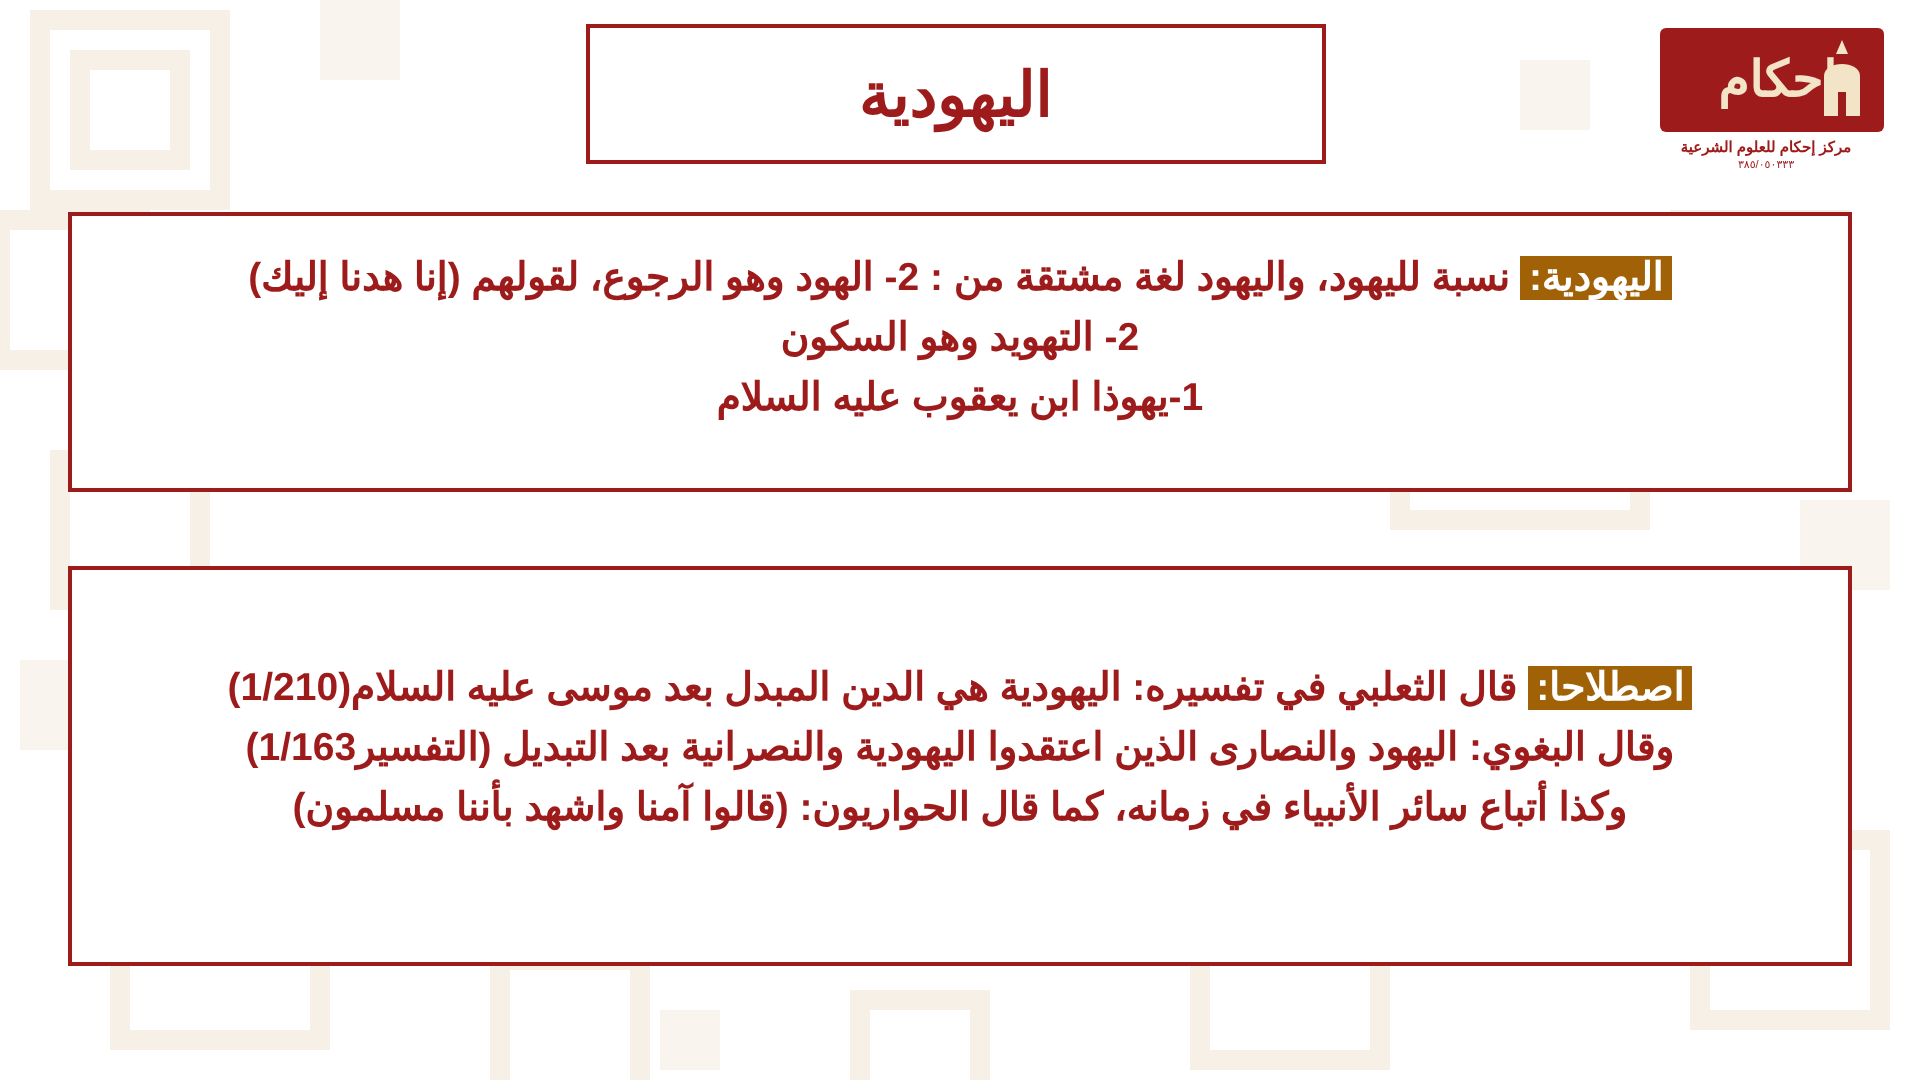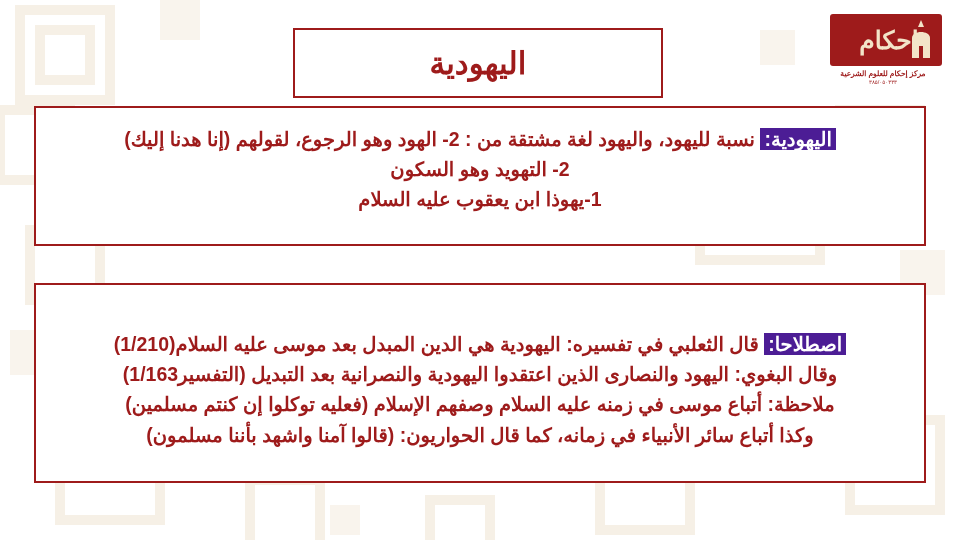--- a/index.html
+++ b/index.html
@@ -73,21 +73,21 @@
   .logo-sub2 {
     color: #9e1b1b;
     font-size: 5.5px;
     margin-top: 1px;
     letter-spacing: 0.3px;
   }
 
   
   .title-box {
     position: absolute;
-    top: 28px;
+    top: 12px;
     left: 293px;
     width: 366px;
     height: 66px;
     border: 2px solid #9e1b1b;
     background: #ffffff;
     display: flex;
     align-items: center;
     justify-content: center;
     z-index: 2;
   }
@@ -127,21 +127,21 @@
     font-weight: bold;
     line-height: 1.55;
     text-align: center;
     white-space: nowrap;
     direction: rtl;
   }
   .panel-two .line {
     text-align: center;
   }
   .hl {
-    background: #4c1d95;
+    background: #a16207;
     color: #ffffff;
     padding: 0 4px;
     font-weight: bold;
     margin-top: 42px;
   }
   .line-start {
     text-align: center;
   }
 </style>
 </head>
@@ -196,15 +196,14 @@
   </div>
   <div class="line">2- التهويد وهو السكون</div>
   <div class="line">1-يهوذا ابن يعقوب عليه السلام</div>
 </div>
 
 <div class="panel panel-two">
   <div class="line line-start">
     <span class="hl">اصطلاحا:</span><span> قال الثعلبي في تفسيره: اليهودية هي الدين المبدل بعد موسى عليه السلام(1/210)</span>
   </div>
   <div class="line">وقال البغوي: اليهود والنصارى الذين اعتقدوا اليهودية والنصرانية بعد التبديل (التفسير1/163)</div>
-  <div class="line">ملاحظة: أتباع موسى في زمنه عليه السلام وصفهم الإسلام (فعليه توكلوا إن كنتم مسلمين)</div>
   <div class="line">وكذا أتباع سائر الأنبياء في زمانه، كما قال الحواريون: (قالوا آمنا واشهد بأننا مسلمون)</div>
 </div>
 
 </body></html>

